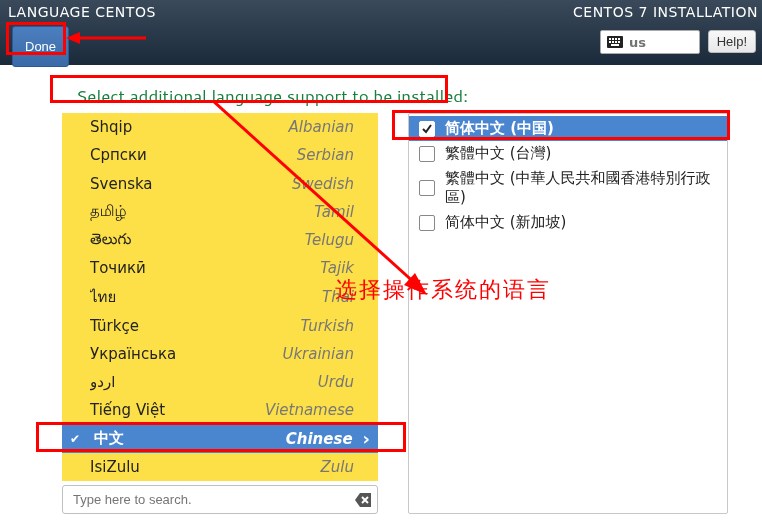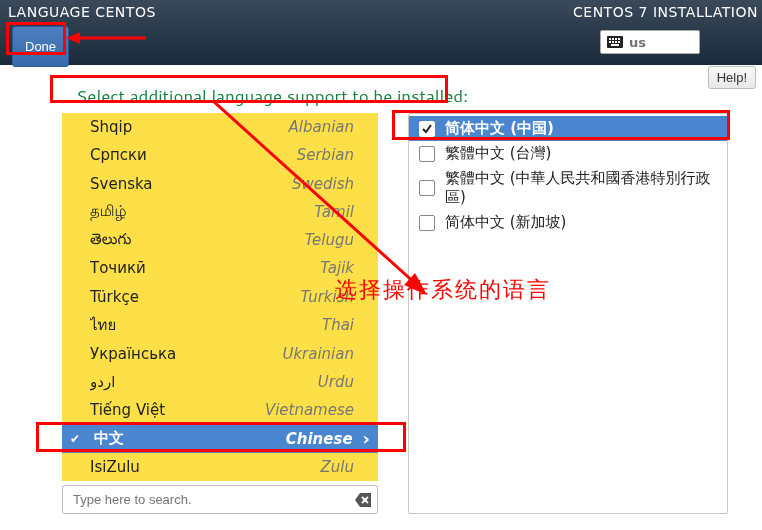--- a/index.html
+++ b/index.html
@@ -19,21 +19,21 @@
   }
   .done-btn {
     position: absolute; left: 12px; top: 26px;
     background: linear-gradient(to bottom, #4c7fbf, #3a6ba8);
     border: 1px solid #2a5a98;
     color: #fff; padding: 12px 12px; border-radius: 3px; font-size: 13px; cursor: pointer;
   }
   .help-btn {
     position: absolute; right: 6px; top: 30px;
     background: linear-gradient(to bottom, #f8f8f8, #e8e8e8);
-    border: 1px solid #bbb; color: #333; padding: 3px 8px; border-radius: 3px; font-size: 13px; cursor: pointer; margin-top: 36px;
+    border: 1px solid #bbb; color: #333; padding: 3px 8px; border-radius: 3px; font-size: 13px; cursor: pointer;
   }
   .kb-ind {
     position: absolute; right: 62px; top: 30px; width: 100px; height: 24px;
     background: #fff; border: 1px solid #aaa; border-radius: 2px;
     display: flex; align-items: center; padding: 0 6px; gap: 6px; color: #737373; font-size: 13px; font-weight: bold;
   }
   .kb-icon { display:inline-block; }
   .kb-icon svg { display:block; }
 
   .content { padding: 18px 0 0 0; position: relative; }
@@ -167,32 +167,32 @@
           <div class="lang-row">
             <span class="left">
               <span class="native">Точикӣ</span>
             </span>
             <span style="display: flex; align-items: center;">
               <span class="english">Tajik</span>
             </span>
           </div>
           <div class="lang-row">
             <span class="left">
+              <span class="native">ไทย</span>
+            </span>
+            <span style="display: flex; align-items: center;">
+              <span class="english">Thai</span>
+            </span>
+          </div>
+          <div class="lang-row">
+            <span class="left">
               <span class="native">Türkçe</span>
             </span>
             <span style="display: flex; align-items: center;">
               <span class="english">Turkish</span>
-            </span>
-          </div>
-          <div class="lang-row">
-            <span class="left">
-              <span class="native">ไทย</span>
-            </span>
-            <span style="display: flex; align-items: center;">
-              <span class="english">Thai</span>
             </span>
           </div>
           <div class="lang-row">
             <span class="left">
               <span class="native">Українська</span>
             </span>
             <span style="display: flex; align-items: center;">
               <span class="english">Ukrainian</span>
             </span>
           </div>

